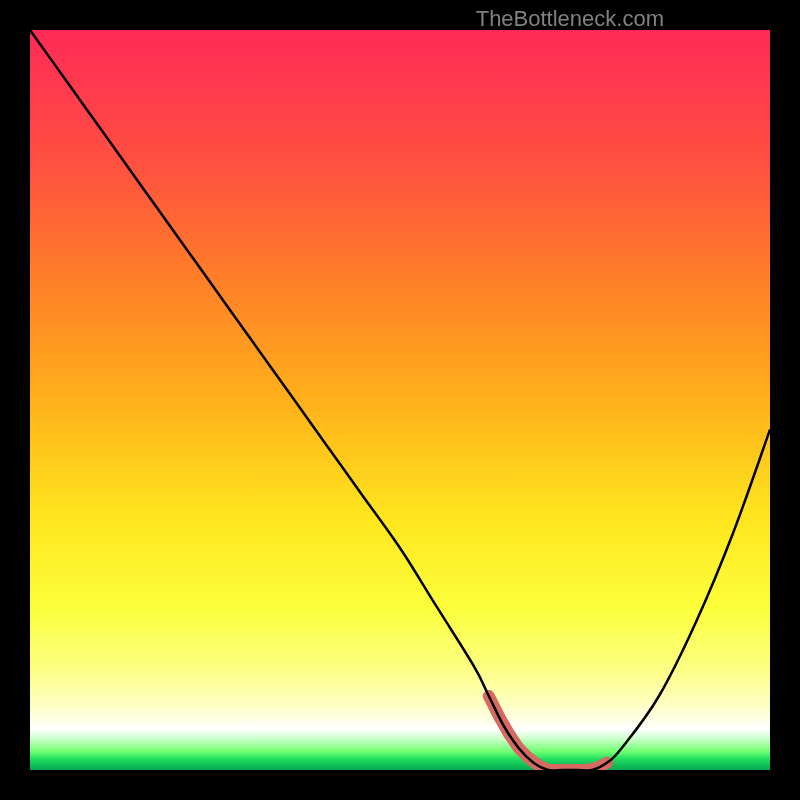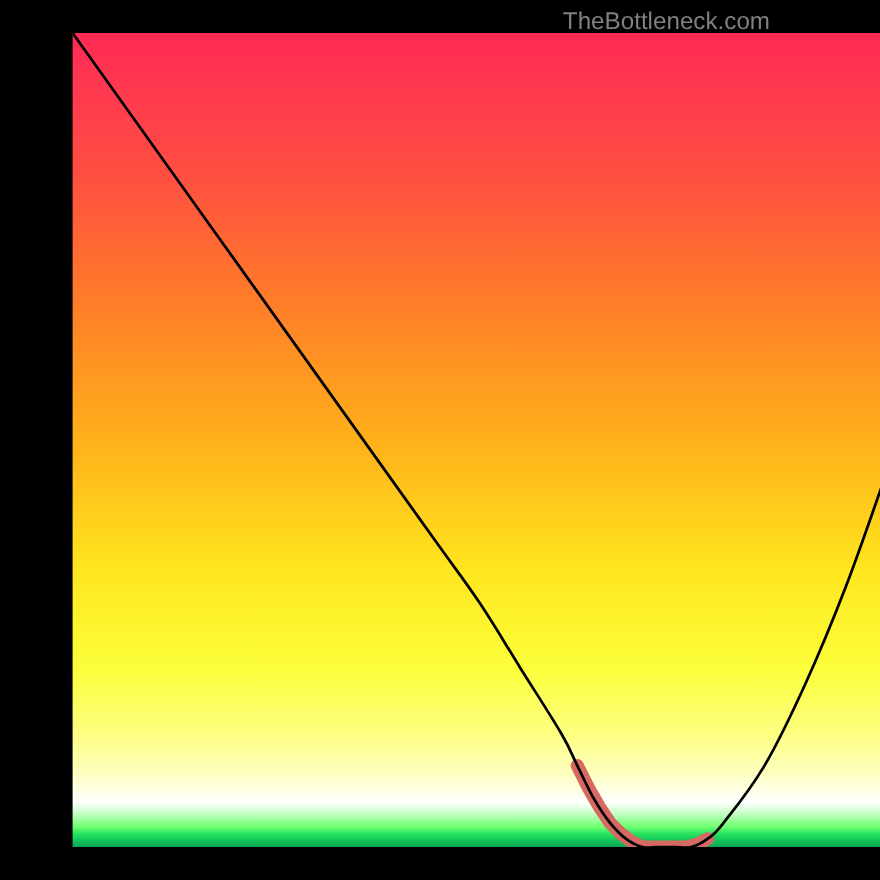--- a/index.html
+++ b/index.html
@@ -2,21 +2,20 @@
 <html><head>
 <meta charset="utf-8">
 <style>
   * { margin: 0; padding: 0; box-sizing: border-box; }
   html, body { width: 800px; height: 800px; overflow: hidden; background: #000; }
   .container {
     position: relative;
     width: 678px;
     height: 800px;
     background: #000;
-    margin-left: 36px;
   }
   .watermark {
     position: absolute;
     top: 6px;
     right: 14px;
     color: #808080;
     font-family: Arial, Helvetica, sans-serif;
     font-size: 22px;
     z-index: 10;
   }

